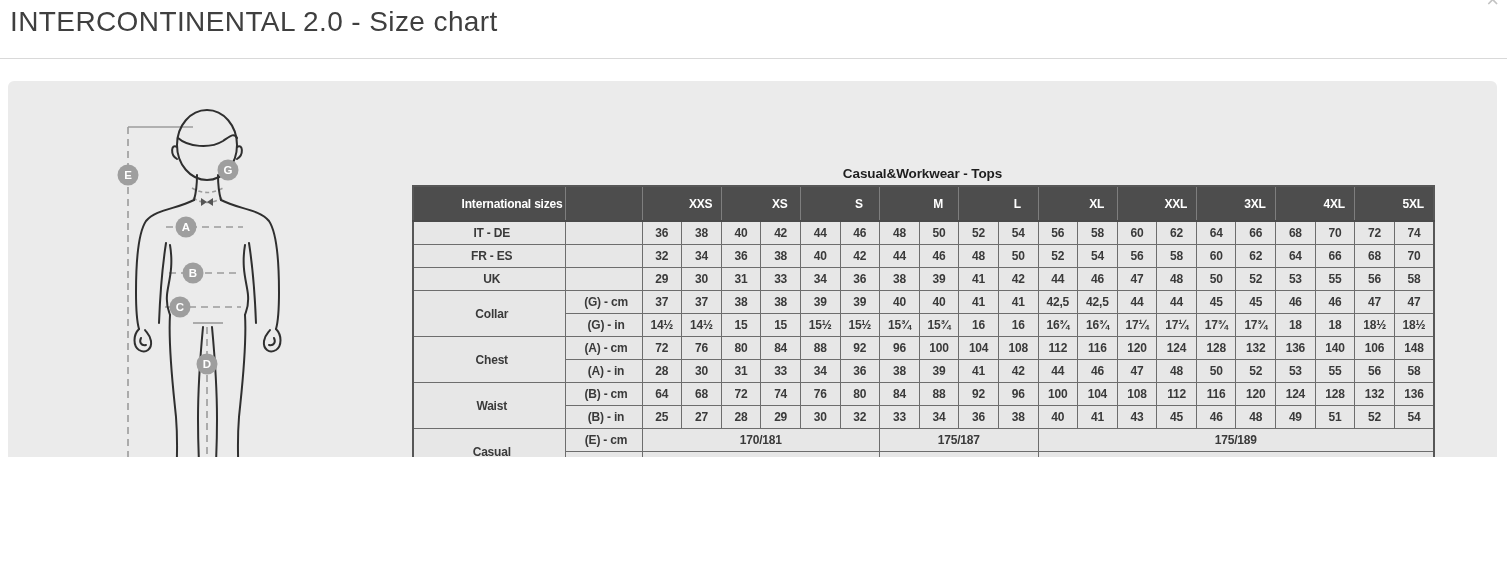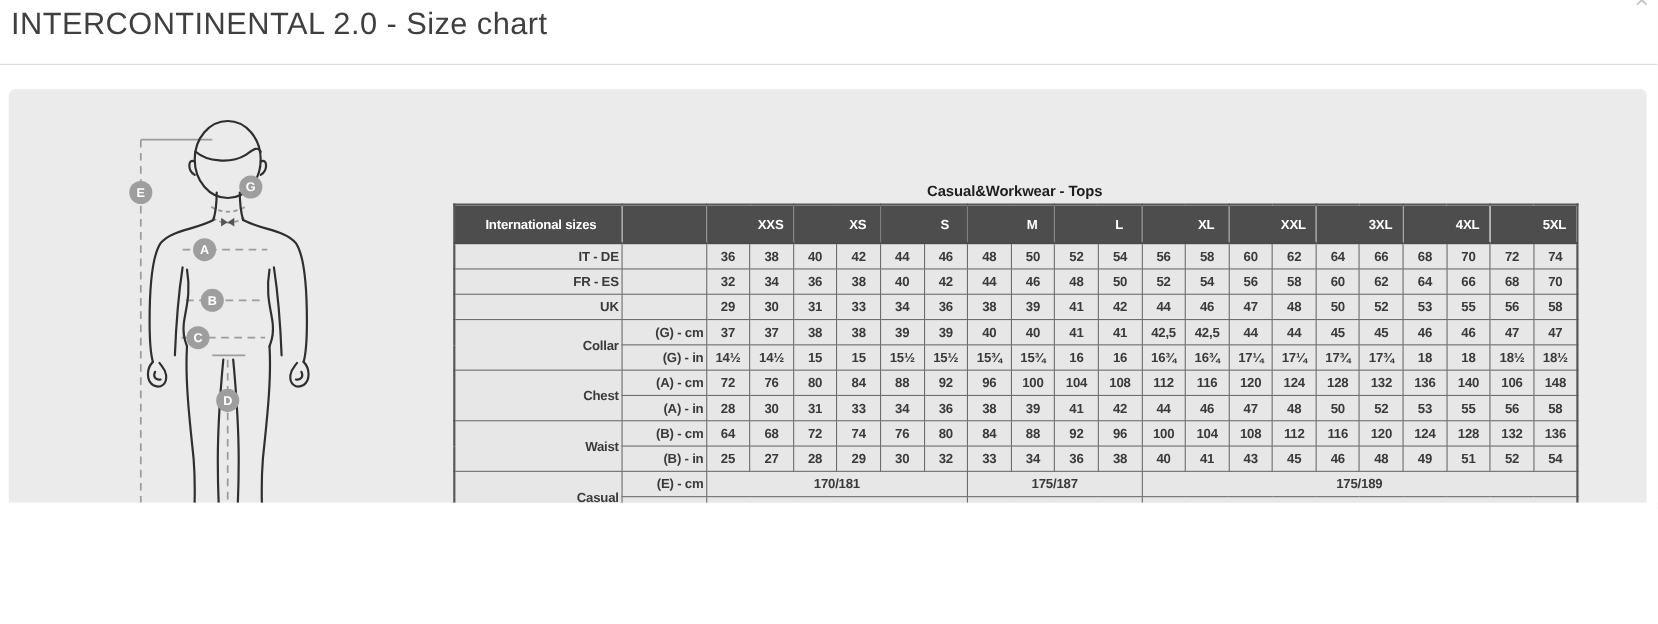--- a/index.html
+++ b/index.html
@@ -27,24 +27,24 @@
                margin:0 0 4px 0;letter-spacing:-.1px;}
   table.size-table{border-collapse:collapse;table-layout:fixed;width:1021px;
                    background:#e7e7e7;border:2px solid #575757;}
   table.size-table th,table.size-table td{
       border:1px solid #6d6d6d;height:22px;padding:0 2px;
       font-family:"Liberation Sans",sans-serif;font-size:12px;font-weight:700;
       letter-spacing:-.2px;color:#3a3a3a;text-align:center;
       white-space:nowrap;overflow:hidden;}
   table.size-table thead th{background:#4d4d4d;color:#ffffff;height:33px;
       border:1px solid #7e7e7e;border-bottom:2px solid #4a4a4a;padding-left:40px;}
-  table.size-table thead th.lbl{text-align:center;padding-left:7px;}
-  table.size-table tbody th.lbl{background:#e7e7e7;text-align:right;padding-left:7px;
+  table.size-table thead th.lbl{text-align:right;padding-left:7px;}
+  table.size-table tbody th.lbl{background:#e7e7e7;text-align:center;padding-left:7px;
       font-weight:700;}
-  table.size-table td.sub{text-align:right;padding-left:7px;}
+  table.size-table td.sub{text-align:center;padding-left:7px;}
 </style>
 </head>
 <body>
 
 <div id="page">
 
   <div id="page-title">INTERCONTINENTAL 2.0 - Size chart</div>
   <div id="close-x">×</div>
   <div id="title-divider"></div>
 

